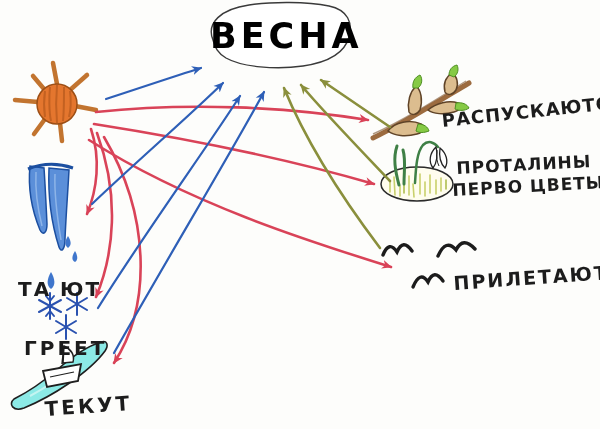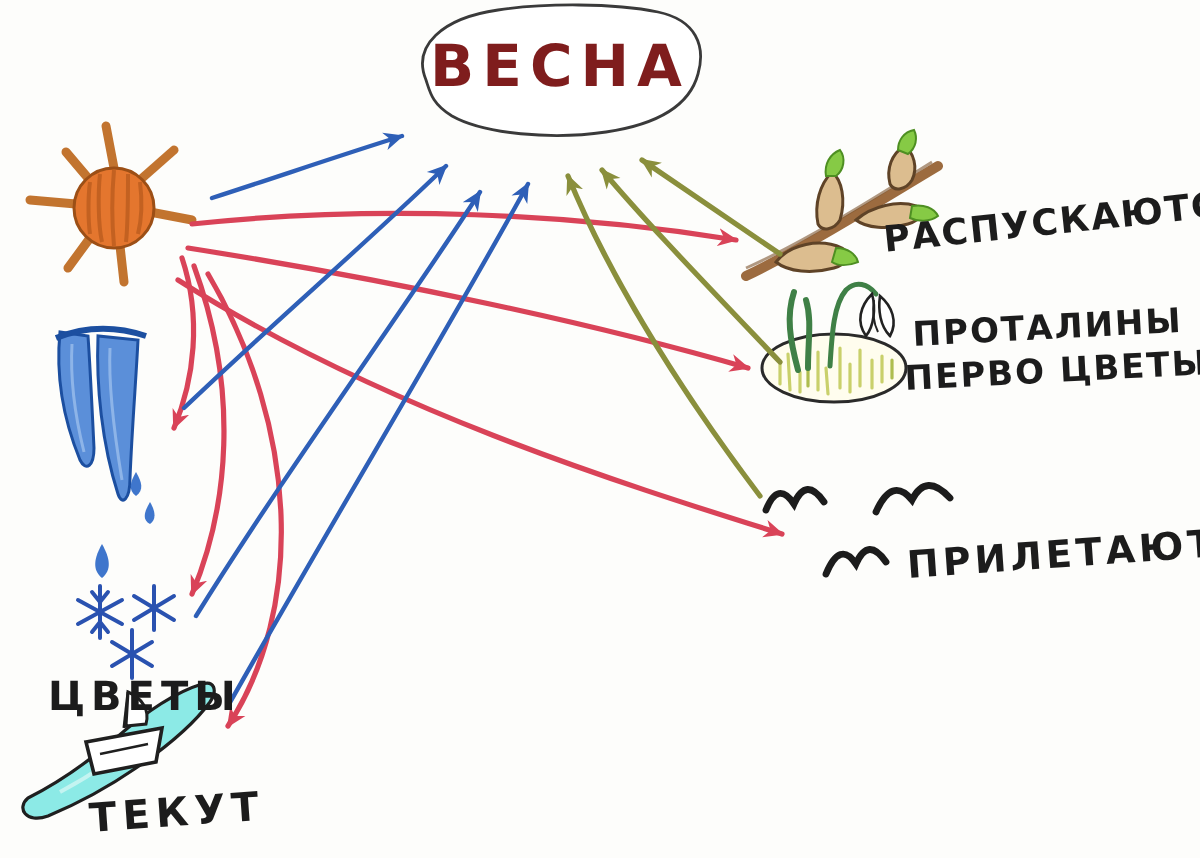--- a/index.html
+++ b/index.html
@@ -14,22 +14,22 @@
   }
   .lbl-greet   {left:9px;  top:139px;font-size:21px;letter-spacing:2px;}
   .lbl-tayut   {left:18px; top:279px;font-size:20px;letter-spacing:2px;}
   .lbl-taet    {left:24px; top:338px;font-size:20px;letter-spacing:3px;}
   .lbl-tekut   {left:44px; top:399px;font-size:20px;letter-spacing:3px;transform:rotate(-4deg);}
   .lbl-rasp    {left:441px;top:112px;font-size:18px;letter-spacing:1px;transform:rotate(-6deg);}
   .lbl-prot    {left:456px;top:160px;font-size:17px;letter-spacing:1px;transform:rotate(-3deg);}
   .lbl-pervo   {left:452px;top:182px;font-size:17px;letter-spacing:1px;transform:rotate(-3deg);}
   .lbl-prilet  {left:453px;top:274px;font-size:19px;letter-spacing:2px;transform:rotate(-4deg);}
   .lbl-vesna{
-    left:210px;top:19px;width:140px;text-align:center;
-    font-size:29px;letter-spacing:4px;color:#7f1d1d;
+    left:210px;top:19px;width:140px;text-align:left;
+    font-size:35px;letter-spacing:4px;color:#000000;
   }
 </style>
 </head>
 <body>
 
 <div class="canvas">
 
 <svg width="600" height="429" viewBox="0 0 600 429">
   <defs>
     <marker id="ah-blue" markerWidth="11" markerHeight="11" refX="9" refY="5.5" orient="auto" markerUnits="userSpaceOnUse" viewBox="0 0 11 11">
@@ -185,20 +185,21 @@
   <g fill="none" stroke-width="2.6" stroke-linecap="round" stroke="#8a8f3c">
     <path d="M390,127 C362,108 340,93 321,80" marker-end="url(#ah-olive)"></path>
     <path d="M390,181 C350,139 322,110 301,85" marker-end="url(#ah-olive)"></path>
     <path d="M380,248 C334,187 302,132 284,88" marker-end="url(#ah-olive)"></path>
   </g>
 
   <path d="M213,40 C206,23 221,9 249,5 C272,1.5 307,1.5 329,6 C348,10 353,23 349,37 C345,52 330,62 303,66 C276,70 242,67 226,58 C216,52 215,46 213,40 Z" fill="#ffffff" stroke="#3a3a3a" stroke-width="1.4"></path>
 </svg>
 
 <div class="label lbl-vesna">ВЕСНА</div>
-<div class="label lbl-taet">ЦВЕТЫ</div>
+<div class="label lbl-tayut">ТА ЮТ</div>
+<div class="label lbl-taet">ГРЕЕТ</div>
 <div class="label lbl-tekut">ТЕКУТ</div>
 <div class="label lbl-rasp">РАСПУСКАЮТСЯ</div>
 <div class="label lbl-prot">ПРОТАЛИНЫ</div>
 <div class="label lbl-pervo">ПЕРВО ЦВЕТЫ</div>
 <div class="label lbl-prilet">ПРИЛЕТАЮТ</div>
 
 </div>
 
 </body></html>

